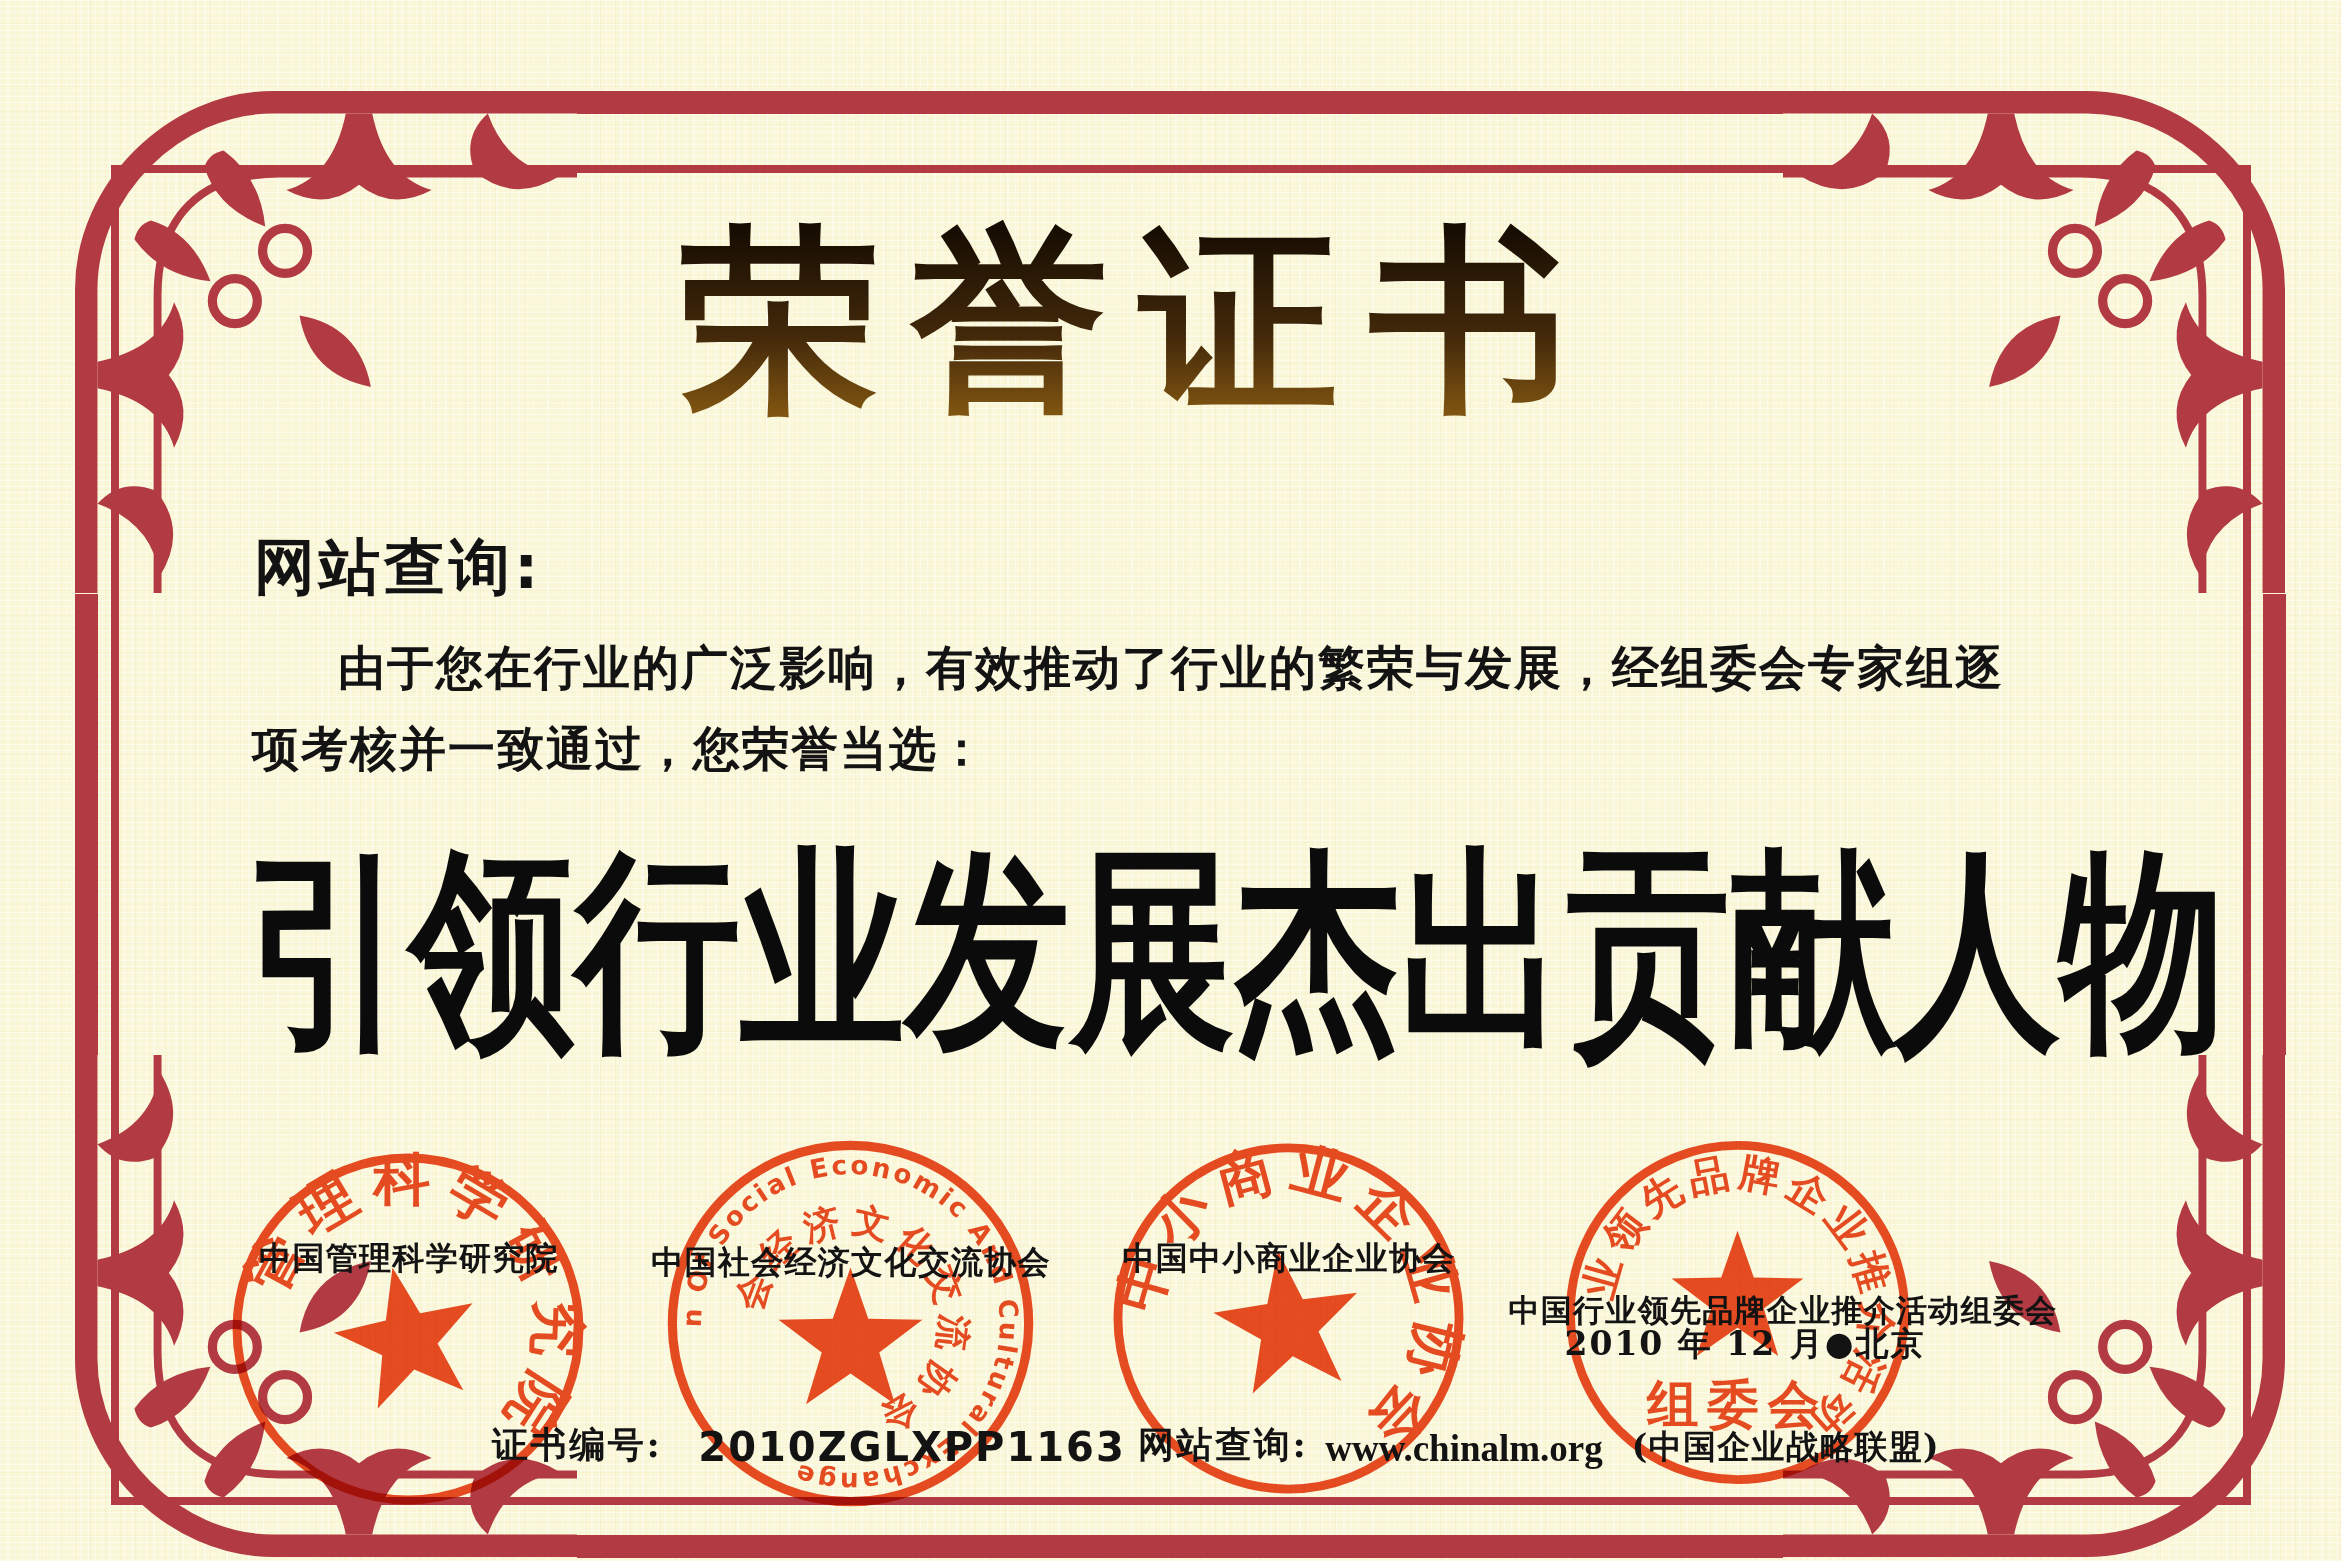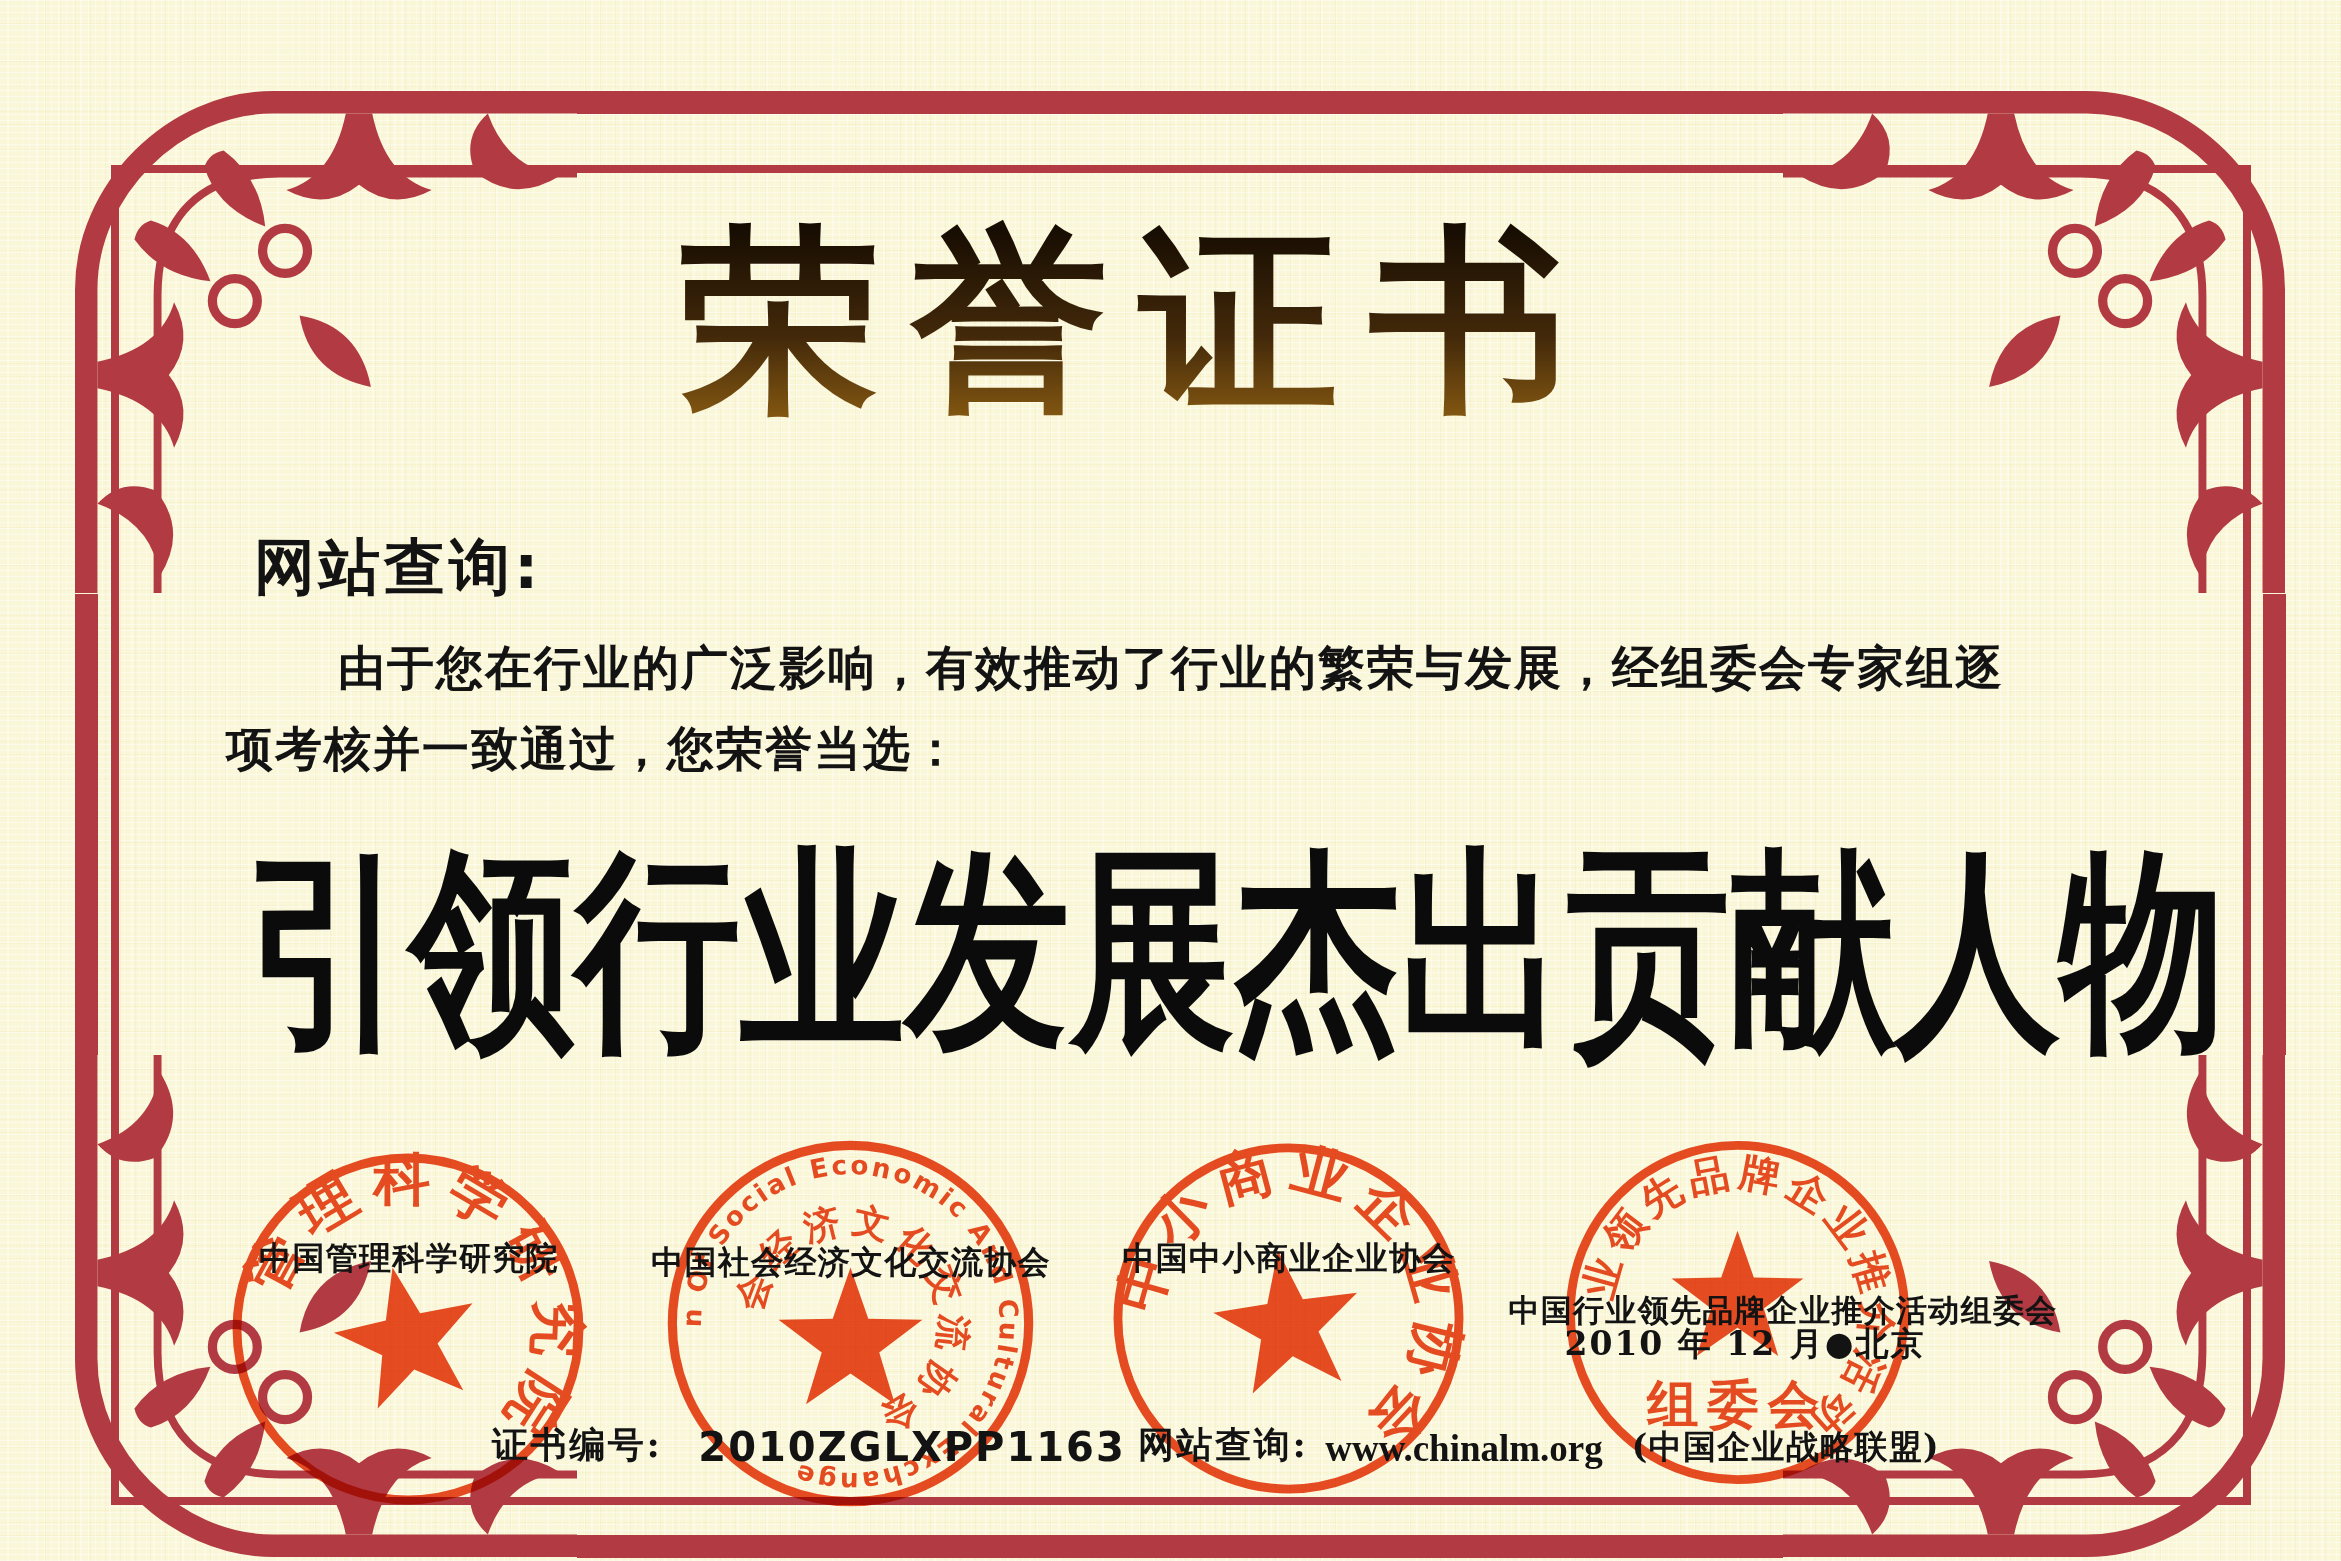--- a/index.html
+++ b/index.html
@@ -46,21 +46,21 @@
   }
   .recipient{
     position:absolute;left:254px;top:527px;
     font-size:61px;font-weight:700;letter-spacing:4px;color:var(--ink);white-space:nowrap;
   }
   .body-line{
     position:absolute;font-size:47px;font-weight:600;letter-spacing:2px;
     color:var(--ink);white-space:nowrap;
   }
   .body-line-1{left:338px;top:637px;text-align:center;}
-  .body-line-2{left:226px;top:718px;}
+  .body-line-2{left:226px;top:718px;padding-left:26px;}
   .award-title{
     position:absolute;left:245px;top:838px;width:1851px;
     font-size:165px;line-height:175px;font-weight:900;color:#0b0b0b;
     font-family:"DejaVu Sans","Liberation Sans",sans-serif;
     white-space:nowrap;text-align:justify;text-align-last:justify;text-justify:inter-character;
     transform:scaleY(1.3);transform-origin:top;
   }
   
   .seal{position:absolute;overflow:visible;mix-blend-mode:multiply;opacity:.96;}
   .seal-1{left:218px;top:1139px;width:380px;height:380px;}

